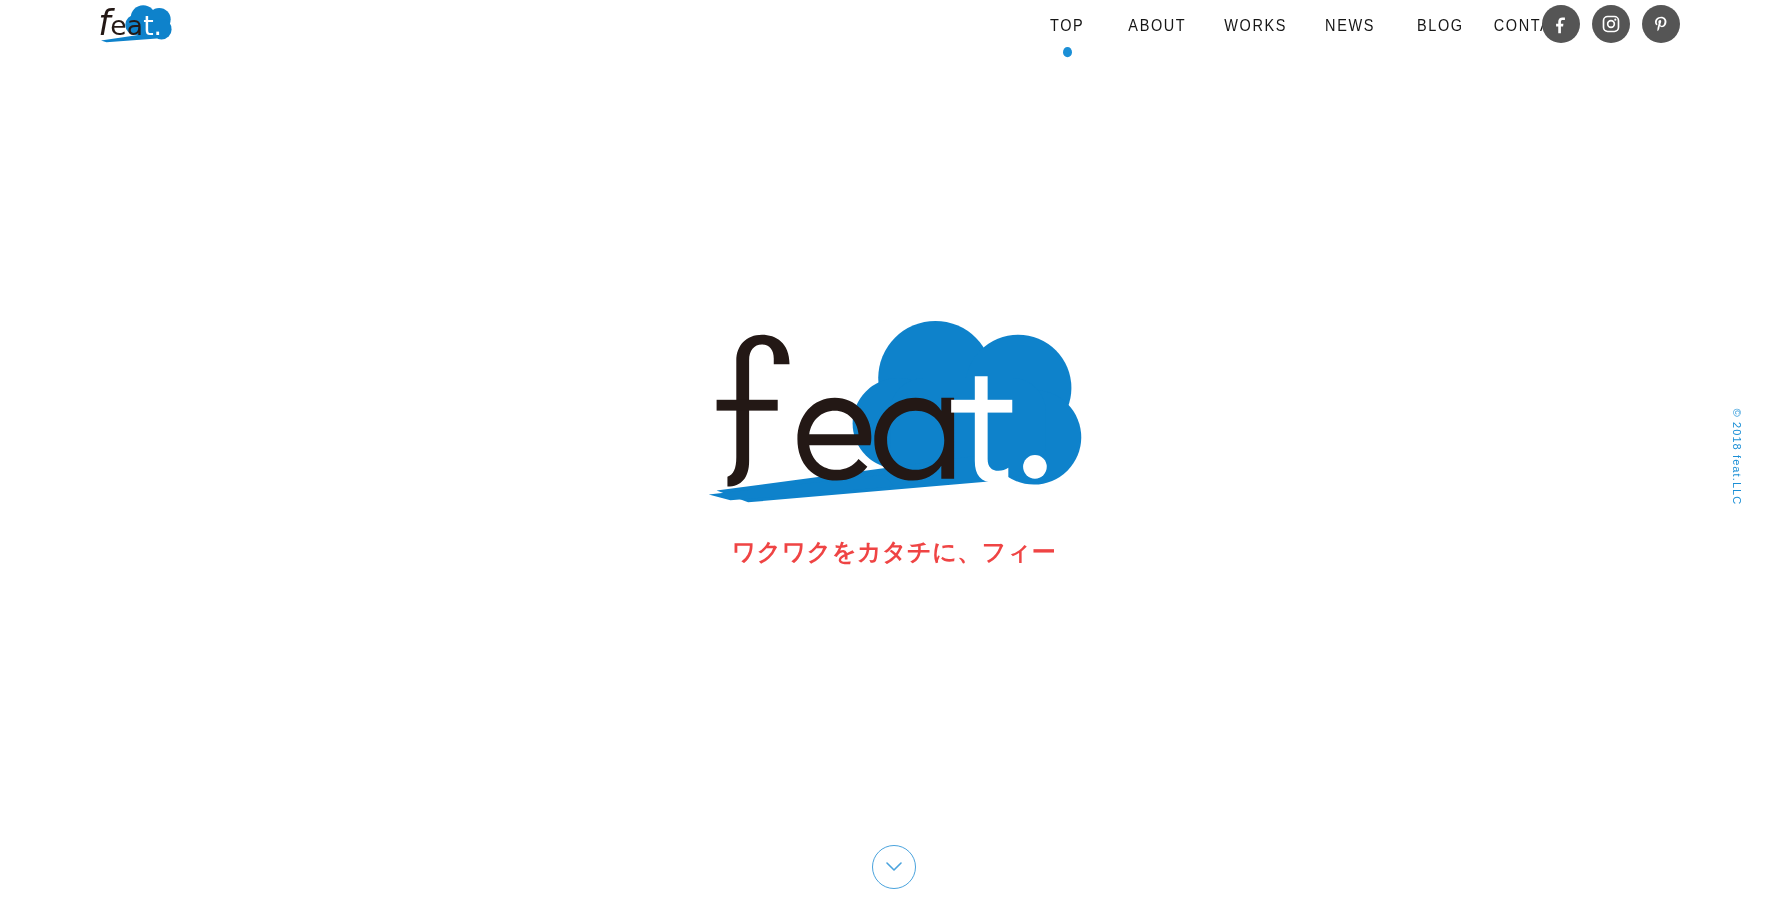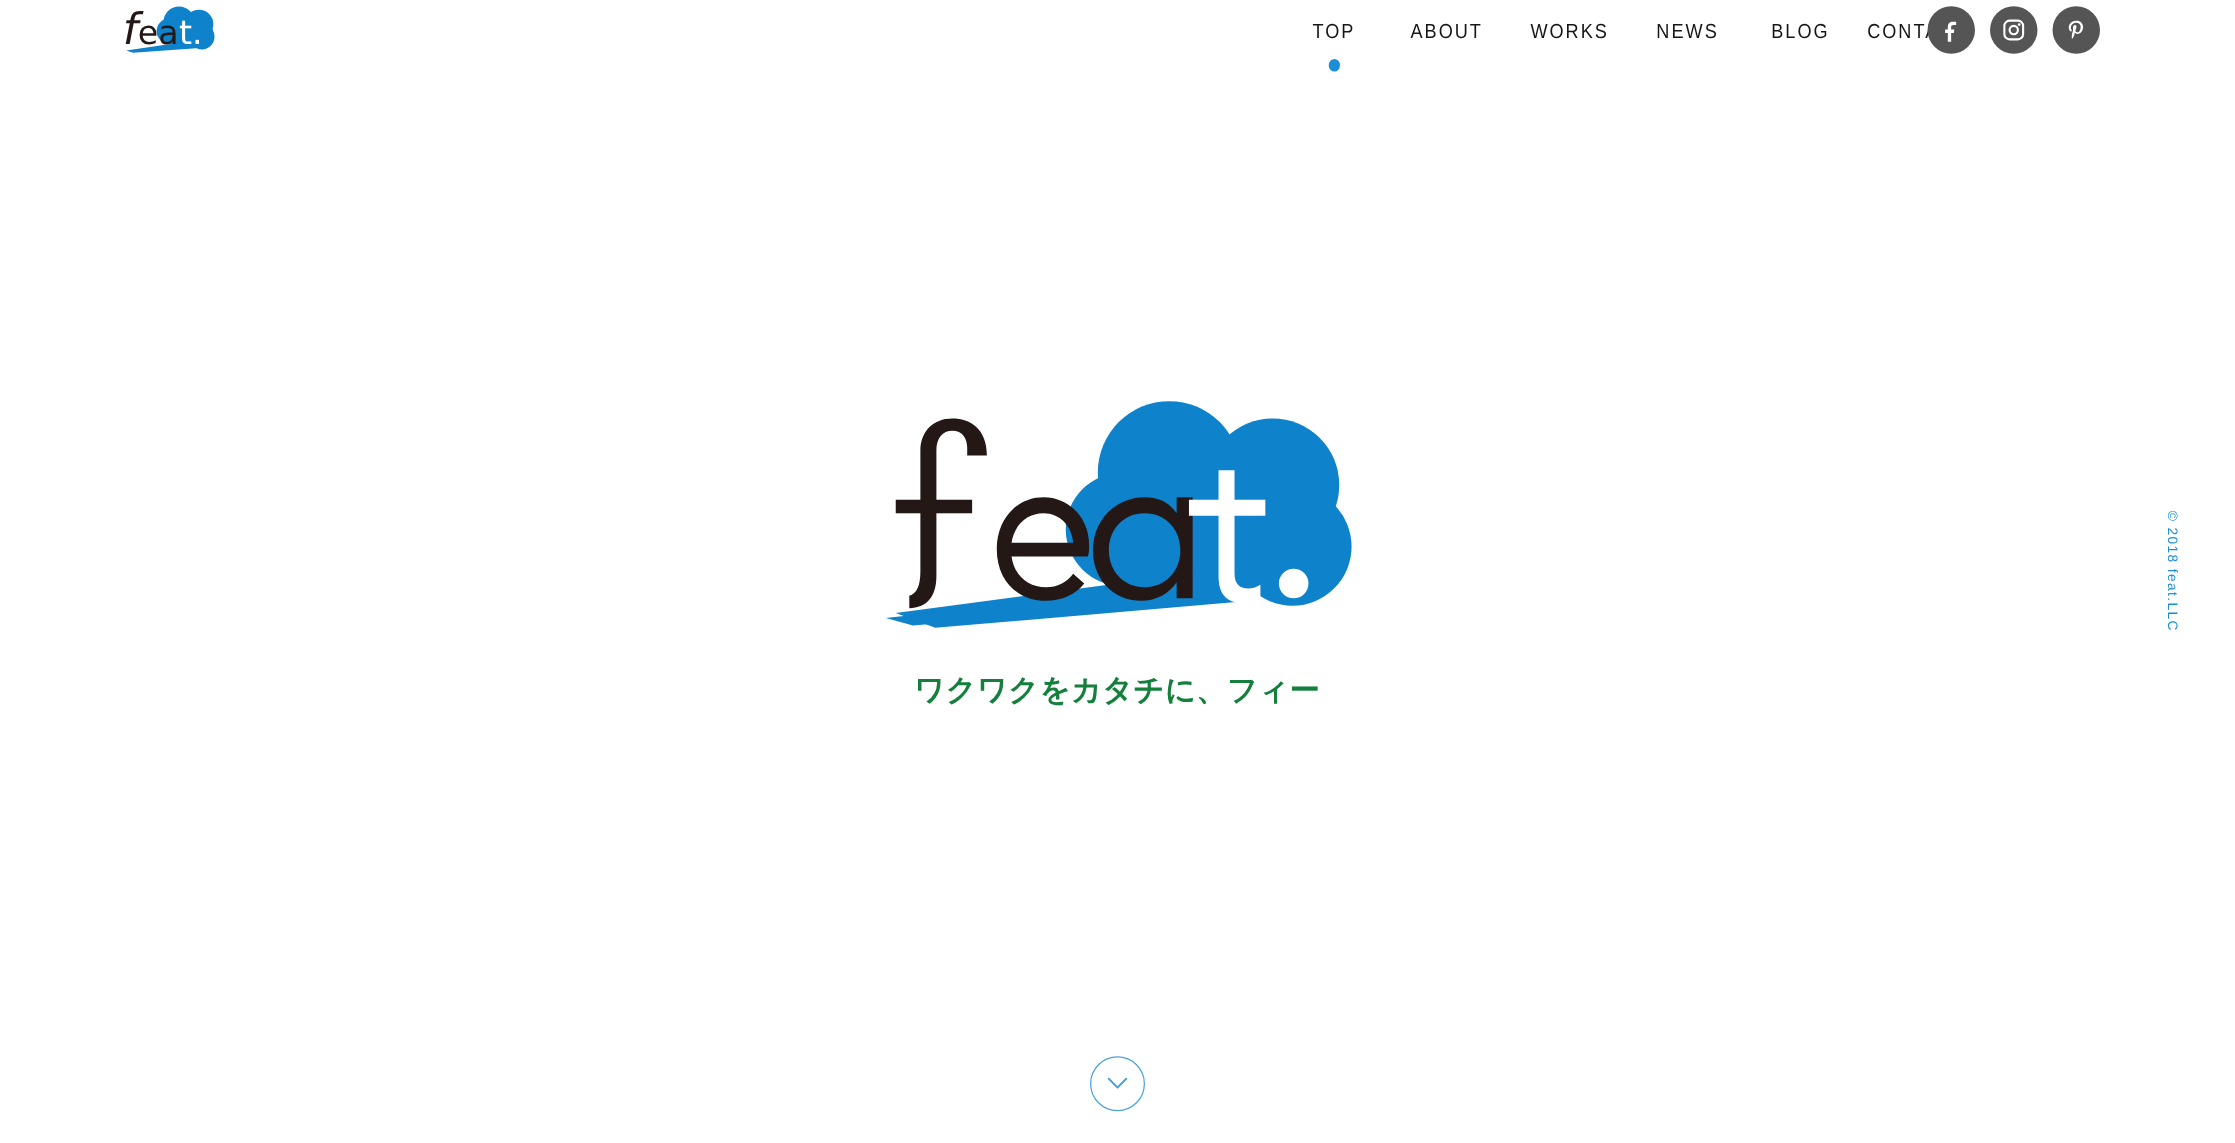--- a/index.html
+++ b/index.html
@@ -75,21 +75,21 @@
     position:absolute; left:0; top:0; width:1788px; height:914px;
     display:flex; flex-direction:column;
     align-items:center; justify-content:center;
     padding-bottom:30px;
   }
   .hero-logo { width:414px; height:205px; display:block; }
   .hero-tagline {
     margin-top:14px;
     font-size:24px;
     letter-spacing:0.5px;
-    color:#15803d;
+    color:#ef4444;
     font-family:"DejaVu Sans", sans-serif;
     font-weight:700;
     white-space:nowrap;
   }
 
   
   .copyright {
     position:absolute;
     right:2px; top:50%;
     transform:translateY(-50%) rotate(90deg);

